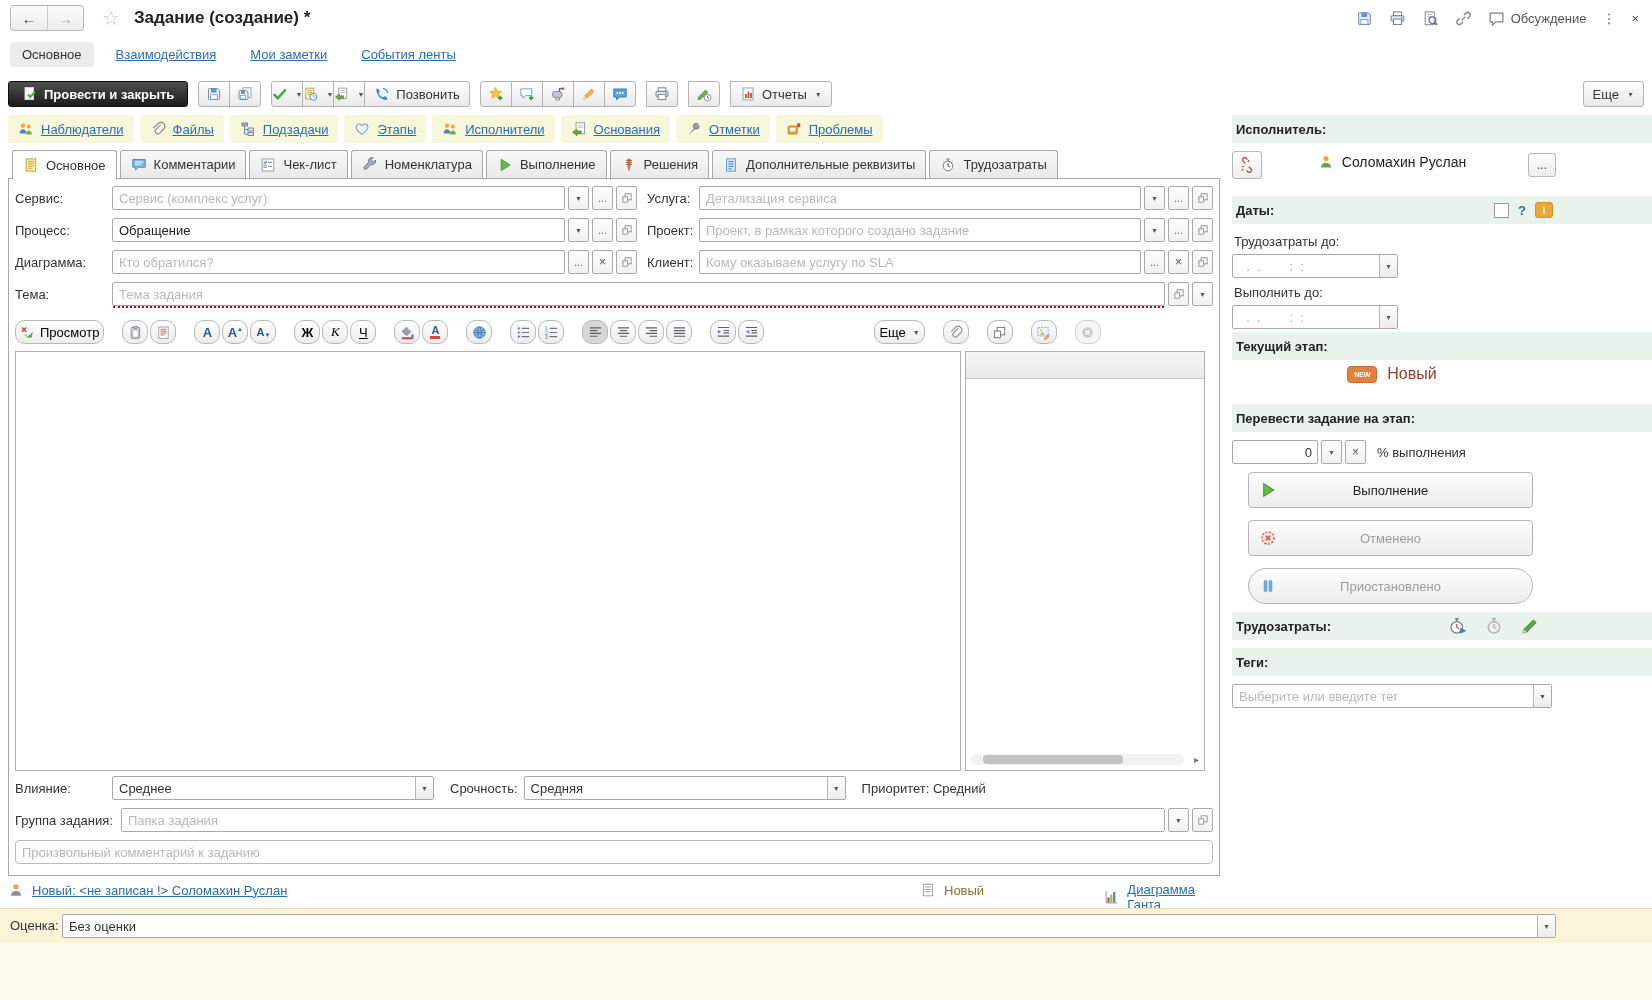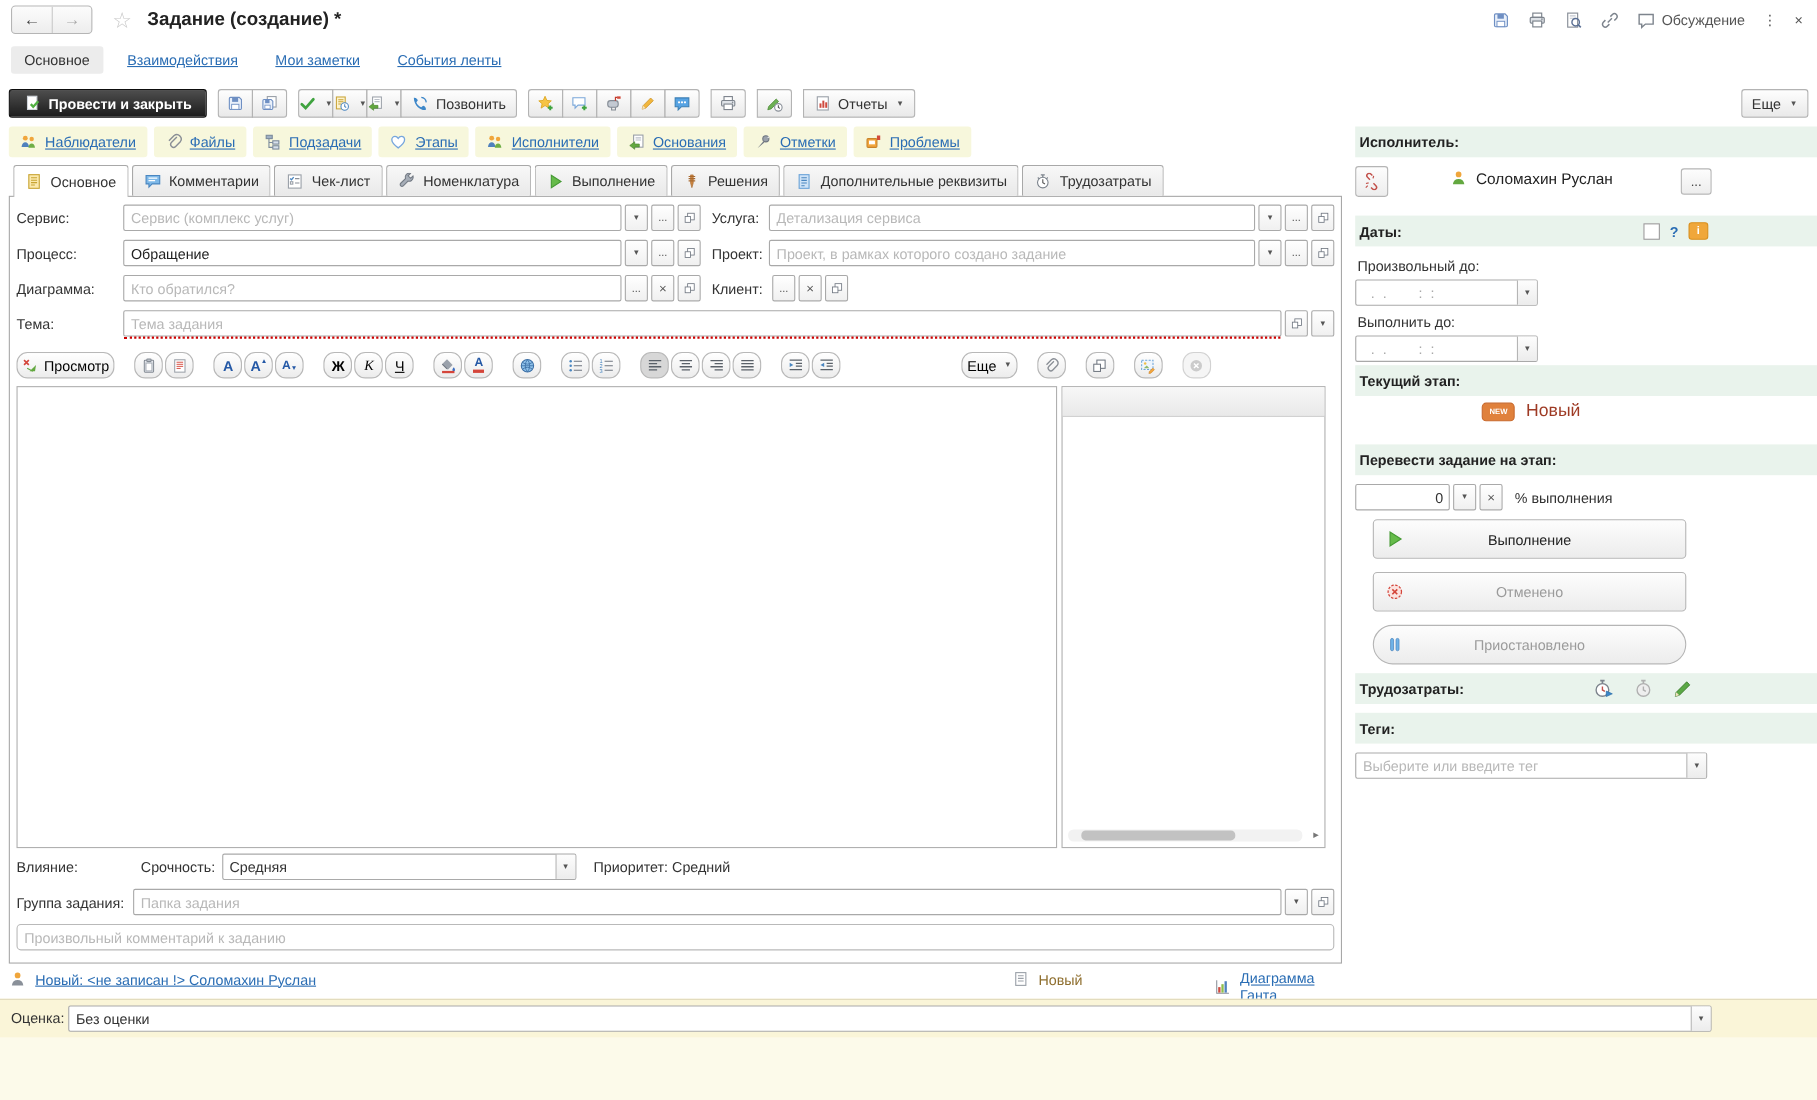--- a/index.html
+++ b/index.html
@@ -596,20 +596,21 @@
                   <svg viewBox="0 0 16 16" xmlns="http://www.w3.org/2000/svg">
                     <rect x="5.5" y="2.5" width="8" height="8" fill="#fff" stroke="#6f7680"></rect>
                     <rect x="2.5" y="6.5" width="6.5" height="7" fill="#fff" stroke="#6f7680"></rect>
                   </svg>
                 </span>
               </button>
             </div>
           </div>
           <div class="fwrap" style="flex: 1 1 auto; margin-left: 10px;">
             <span class="flabel" style="width: 52px;">Клиент:</span>
+            <div class="fld ph" style="flex: 1 1 0%;">Кому оказываем услугу по SLA</div>
             <div class="fbtns">
               <button class="fbtn g-dots">...</button>
               <button class="fbtn g-clear">×</button>
               <button class="fbtn">
                 <span class="icon">
                   <svg viewBox="0 0 16 16" xmlns="http://www.w3.org/2000/svg">
                     <rect x="5.5" y="2.5" width="8" height="8" fill="#fff" stroke="#6f7680"></rect>
                     <rect x="2.5" y="6.5" width="6.5" height="7" fill="#fff" stroke="#6f7680"></rect>
                   </svg>
                 </span>
@@ -845,20 +846,24 @@
     <div id="ed-right">
       <div class="ed-right-head"></div>
       <div class="hscroll">
           <div class="hthumb"></div>
         </div>
       <div class="harr">▸</div>
     </div>
 
     <div class="frow" style="top:597px;left:6px;right:10px">
       <span class="flabel" style="width:97px">Влияние:</span>
+      <div class="combo" style="width:322px">
+        <span class="cval">Среднее</span>
+          <span class="cdd">▼</span>
+      </div>
       <span class="flabel" style="margin-left:16px">Срочность:</span>
       <div class="combo" style="width:322px;margin-left:6px">
         <span class="cval">Средняя</span>
           <span class="cdd">▼</span>
       </div>
       <span class="flabel" style="margin-left:16px">
         <span>Приоритет:</span>
         <span>Средний</span>
       </span>
     </div>
@@ -954,21 +959,21 @@
   </div>
 
   <div class="sb-h" style="top:81px">
     <span>Даты:</span>
     <span class="dates-ctrls">
       <span class="cb"></span>
       <span class="help">?</span>
       <span class="inf"></span>
     </span>
   </div>
-  <span class="sb-lbl" style="top:119px">Произвольный до:</span>
+  <span class="sb-lbl" style="top:119px">Трудозатраты до:</span>
   <div class="combo sb-combo" style="top:139px">
     <span class="mask">  .  .        :  :</span>
       <span class="cdd">▼</span>
   </div>
   <span class="sb-lbl" style="top:170px">Выполнить до:</span>
   <div class="combo sb-combo" style="top:190px">
     <span class="mask">  .  .        :  :</span>
       <span class="cdd">▼</span>
   </div>
 

